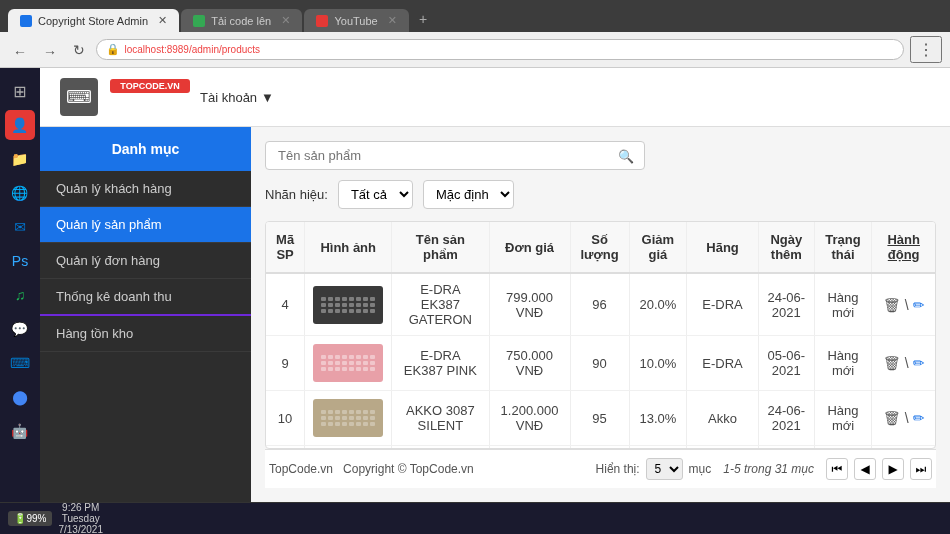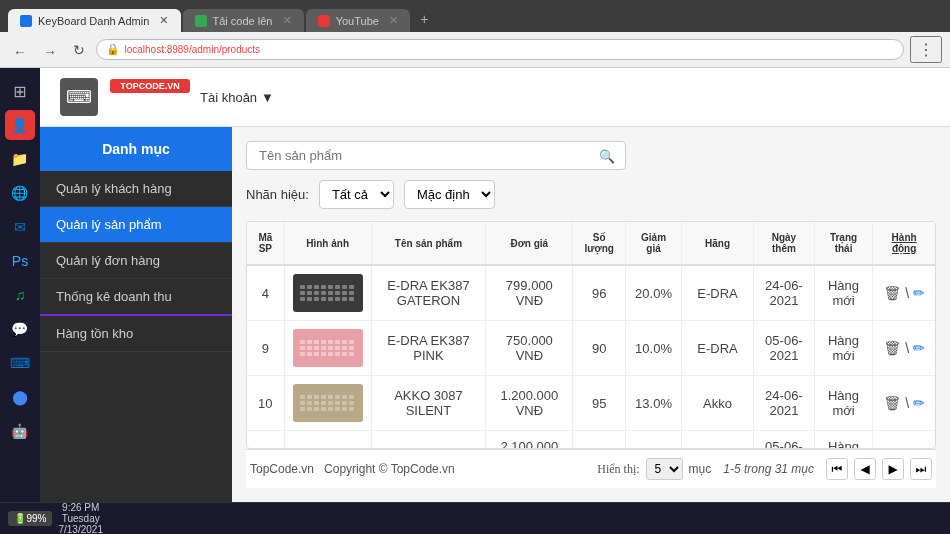--- a/index.html
+++ b/index.html
@@ -19,34 +19,34 @@
     .address-text { flex: 1; font-size: 10px; color: #ef4444; }
     .nav-more { color: #555; font-size: 16px; cursor: pointer; padding: 2px 6px; }
 
     
     .icon-sidebar { width: 40px; background: #1a1a2e; display: flex; flex-direction: column; align-items: center; padding: 8px 0; gap: 4px; flex-shrink: 0; }
     .icon-btn { width: 30px; height: 30px; border-radius: 5px; display: flex; align-items: center; justify-content: center; cursor: pointer; color: #aaa; font-size: 14px; }
     .icon-btn.active { background: #e53935; color: white; }
     .account-btn { color: #333; cursor: pointer; font-size: 13px; display: flex; align-items: center; gap: 4px; }
     table { width: 100%; border-collapse: collapse; }
     thead tr { background: #f8f8f8; border-bottom: 2px solid #ddd; }
-    th { padding: 10px 8px; text-align: center; font-size: 10px; font-weight: bold; color: #333; border-right: 1px solid #eee; }
+    th { padding: 10px 8px; text-align: center; font-size: 13px; font-weight: bold; color: #333; border-right: 1px solid #eee; }
     th:last-child { border-right: none; text-decoration: underline; }
     td { padding: 8px; text-align: center; font-size: 13px; color: #444; border-right: 1px solid #eee; border-bottom: 1px solid #f0f0f0; }
     td:last-child { border-right: none; }
     tr:last-child td { border-bottom: none; }
   </style>
 </head>
 <body>
 
 <div class="browser-chrome">
   <div class="tabs-bar">
     <div class="tab active">
       <span class="tab-favicon" style="background:#1a73e8;"></span>
-      <span>KeyBoard Danh Admin</span>
+      <span>Copyright Store Admin</span>
       <span class="tab-close">✕</span>
     </div>
     <div class="tab">
       <span class="tab-favicon" style="background:#34a853;"></span>
       <span>Tải code lên</span>
       <span class="tab-close">✕</span>
     </div>
     <div class="tab">
       <span class="tab-favicon" style="background:#e53935;"></span>
       <span>YouTube</span>
@@ -91,21 +91,21 @@
         <div style="background:#e53935; color:white; font-size:9px; font-weight:bold; padding:2px 6px; border-radius:3px; text-align:center;">TOPCODE.VN</div>
       </div>
       <div class="account-btn">
         <span>Tài khoản</span>
         <span>▼</span>
       </div>
     </div>
 
     <div style="display:flex; flex:1; overflow:hidden;">
 
-      <div style="width:192px; background:#2d2d2d; flex-shrink:0;">
+      <div style="width:211px; background:#2d2d2d; flex-shrink:0;">
         <div style="background:#1a73e8; color:white; text-align:center; padding:14px 8px; font-size:14px; font-weight:bold; cursor:pointer;">Danh mục</div>
         <div style="color:#ccc; padding:10px 16px; cursor:pointer; font-size:13px; border-bottom:1px solid #3a3a3a;">Quản lý khách hàng</div>
         <div style="background:#1a73e8; color:white; padding:10px 16px; cursor:pointer; font-size:13px; border-bottom:1px solid #3a3a3a;">Quản lý sản phẩm</div>
         <div style="color:#ccc; padding:10px 16px; cursor:pointer; font-size:13px; border-bottom:1px solid #3a3a3a;">Quản lý đơn hàng</div>
         <div style="color:#ccc; padding:10px 16px; cursor:pointer; font-size:13px; border-bottom:2px solid #6d28d9;">Thống kê doanh thu</div>
         <div style="color:#ccc; padding:10px 16px; cursor:pointer; font-size:13px; border-bottom:1px solid #3a3a3a;">Hàng tồn kho</div>
       </div>
 
       <div style="flex:1; background:#f5f5f5; overflow-y:auto; padding:14px; display:flex; flex-direction:column;">
 
@@ -301,21 +301,21 @@
     </td>
   </tr>
               </tbody>
           </table>
         </div>
 
         <div style="display:flex; align-items:center; padding:8px 4px; background:white; border-top:1px solid #ddd; margin-top:auto; flex-shrink:0;">
           <span style="font-size:12px; color:#555;">TopCode.vn</span>
           <span style="margin-left:10px; font-size:12px; color:#555;">Copyright © TopCode.vn</span>
           <div style="margin-left:auto; display:flex; align-items:center; gap:6px;">
-            <span style="font-size:12px; color:#555;font-family:Liberation Serif, serif;">Hiển thị:</span>
+            <span style="font-size:12px; color:#555;">Hiển thị:</span>
             <select style="padding:2px 4px; border:1px solid #ccc; border-radius:3px; font-size:12px;">
               <option>5</option>
             </select>
             <span style="font-size:12px; color:#555;">mục</span>
             <span style="font-size:12px; color:#555; margin:0 6px;font-style:italic;">1-5 trong 31 mục</span>
             <button style="width:22px; height:22px; border:1px solid #ccc; background:white; border-radius:3px; cursor:pointer; font-size:12px;">⏮</button>
             <button style="width:22px; height:22px; border:1px solid #ccc; background:white; border-radius:3px; cursor:pointer; font-size:12px;">◀</button>
             <button style="width:22px; height:22px; border:1px solid #ccc; background:white; border-radius:3px; cursor:pointer; font-size:12px;">▶</button>
             <button style="width:22px; height:22px; border:1px solid #ccc; background:white; border-radius:3px; cursor:pointer; font-size:12px;">⏭</button>
           </div>

